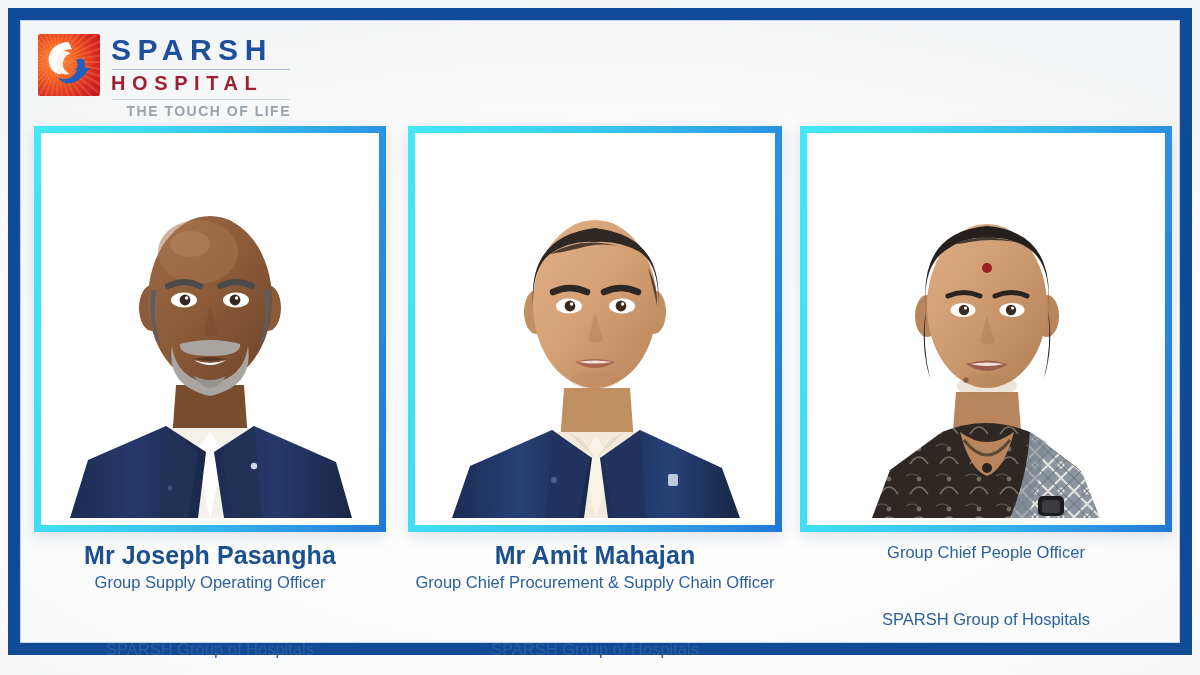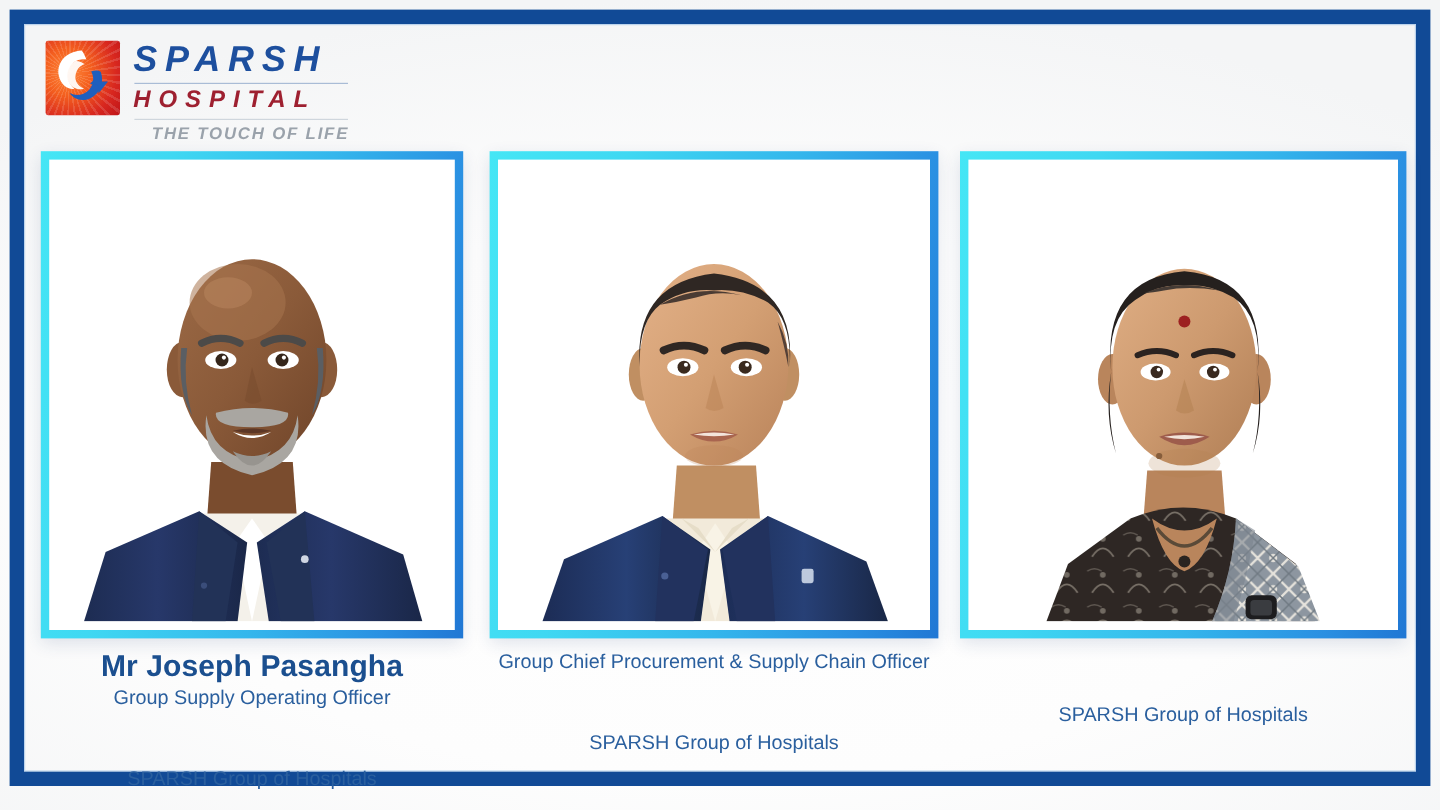--- a/index.html
+++ b/index.html
@@ -21,21 +21,21 @@
     pointer-events:none;
   }
   .outer-border-inner {
     position:absolute; left:20px; top:20px; right:20px; bottom:32px;
     border:1px solid rgba(120,170,225,.45);
     pointer-events:none;
   }
   
   .logo {
     position:absolute; left:38px; top:34px;
-    display:flex; align-items:flex-start; gap:11px;font-style:italic;
+    display:flex; align-items:flex-start; gap:11px;
   }
   .logo-mark {
     position:relative; width:62px; height:62px; flex:none;
     border-radius:2px; overflow:hidden;
     background:
       radial-gradient(circle at 30% 42%, #ff8a3d 0%, #f4601f 34%, #d8271f 72%, #bf1418 100%);
   }
   .logo-mark .rays {
     position:absolute; inset:0;
     background:
@@ -339,21 +339,23 @@
     </div>
   </div>
 
   <div class="caption" style="left:34px; top:541px; width:352px;">
     <div class="cap-name">Mr Joseph Pasangha</div>
     <div class="cap-role">Group Supply Operating Officer</div>
     <div class="cap-org">SPARSH Group of Hospitals</div>
   </div>
 
   <div class="caption" style="left:396px; top:541px; width:398px;">
+    <div class="cap-name">Mr Amit Mahajan</div>
     <div class="cap-role">Group Chief Procurement &amp; Supply Chain Officer</div>
     <div class="cap-org">SPARSH Group of Hospitals</div>
   </div>
 
   <div class="caption" style="left:800px; top:541px; width:372px;">
+    <div class="cap-role">Group Chief People Officer</div>
     <div class="cap-org">SPARSH Group of Hospitals</div>
   </div>
 
 </div>
 
 </body></html>

